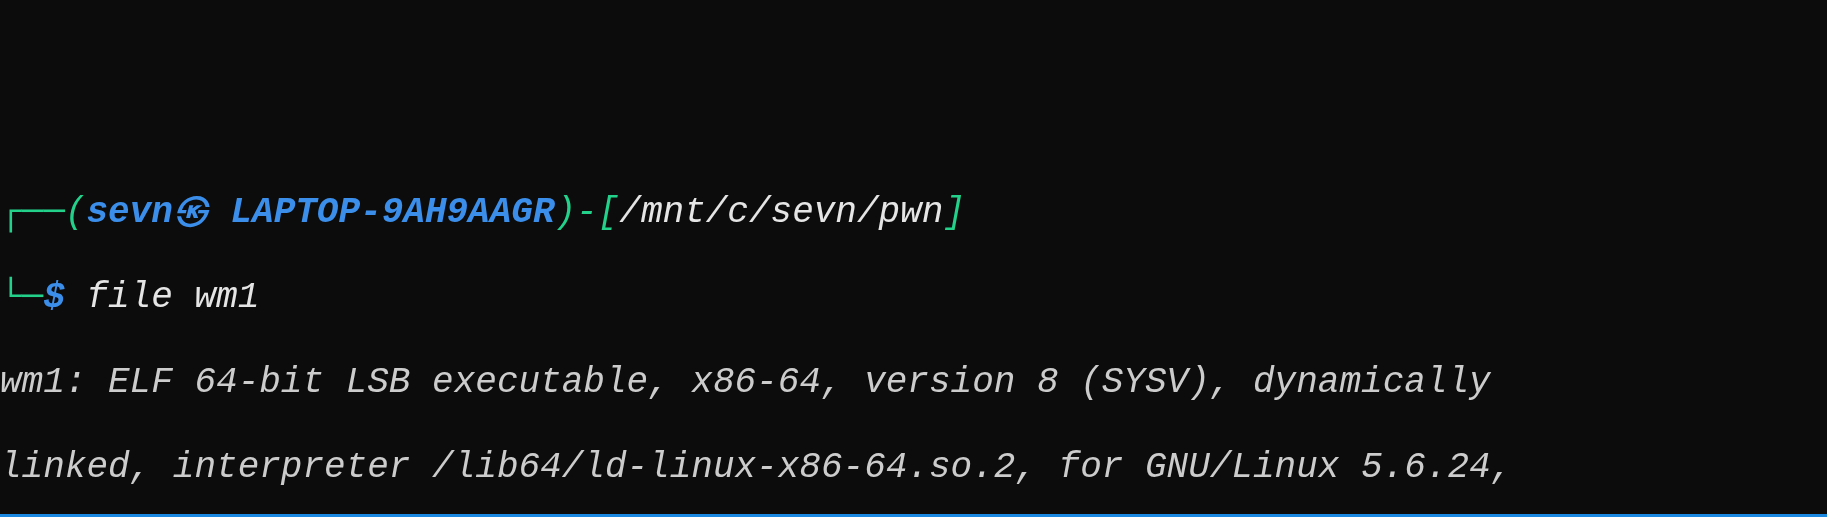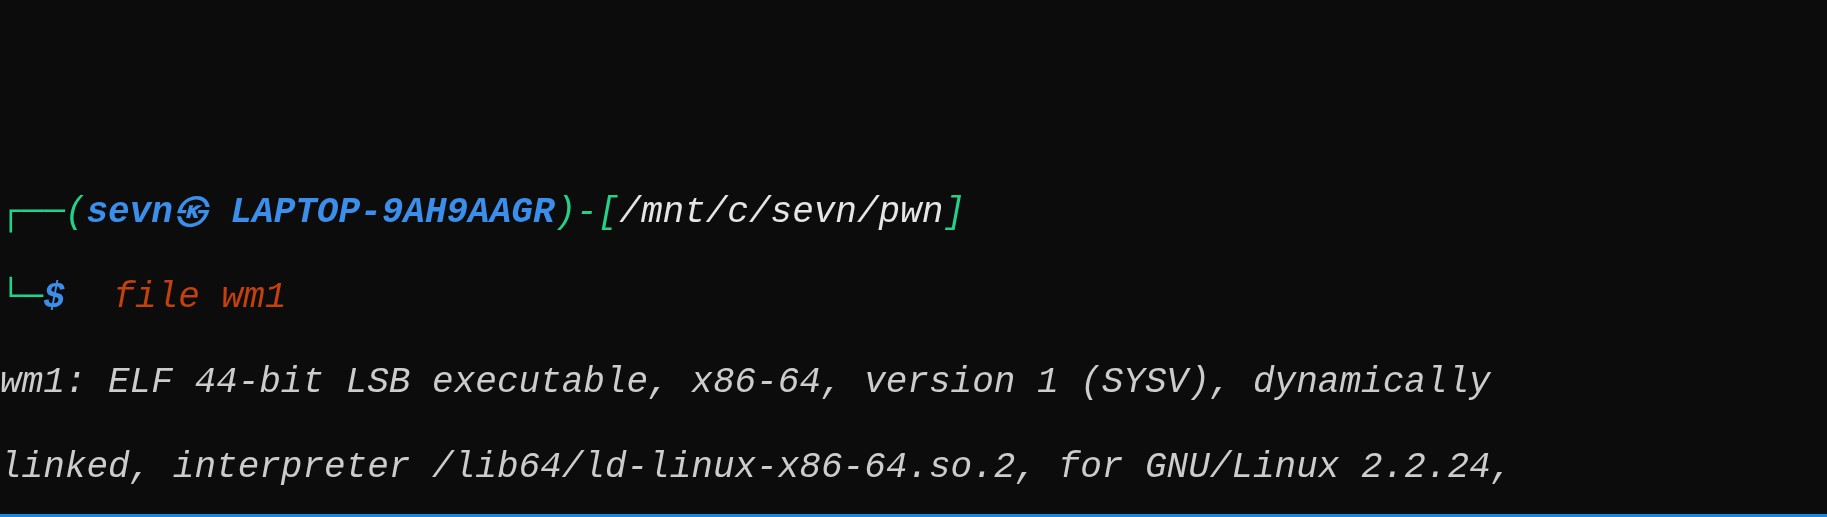--- a/index.html
+++ b/index.html
@@ -18,30 +18,30 @@
     white-space: pre;
     padding-top: 22px;
     border-bottom: 3px solid #1a88e0;
     box-sizing: border-box;
   }
   .green  { color: #23d18b; }
   .bblue  { color: #3b8eea; font-weight: bold; }
   .gray   { color: #cccccc; }
   .line   { display: block; font-style: italic; }
   .output { color: #cccccc; }
-  .cmd    { color: #c2410c; margin-left: 27px; }
+  .cmd    { color: #e5e5e5; }
   .cwd    { color: #e5e5e5; }
 </style>
 </head>
 <body>
 
 
 
 <span class="line"><span class="green">┌──</span><span class="green">(</span><span class="bblue">sevn</span><span class="bblue">㉿</span><span class="bblue"> LAPTOP-9AH9AAGR</span><span class="green">)</span><span class="green">-</span><span class="green">[</span><span class="cwd">/mnt/c/sevn/pwn</span><span class="green">]</span></span>
 <span class="line"><span class="green">└─</span><span class="bblue">$</span><span class="gray"> </span><span class="cmd">file wm1</span></span>
-<span class="line output">wm1: ELF 44-bit LSB executable, x86-64, version 1 (SYSV), dynamically</span>
-<span class="line output">linked, interpreter /lib64/ld-linux-x86-64.so.2, for GNU/Linux 2.2.24,</span>
+<span class="line output">wm1: ELF 64-bit LSB executable, x86-64, version 8 (SYSV), dynamically</span>
+<span class="line output">linked, interpreter /lib64/ld-linux-x86-64.so.2, for GNU/Linux 5.6.24,</span>
 
 
 
 
 
 
 
 </body></html>

